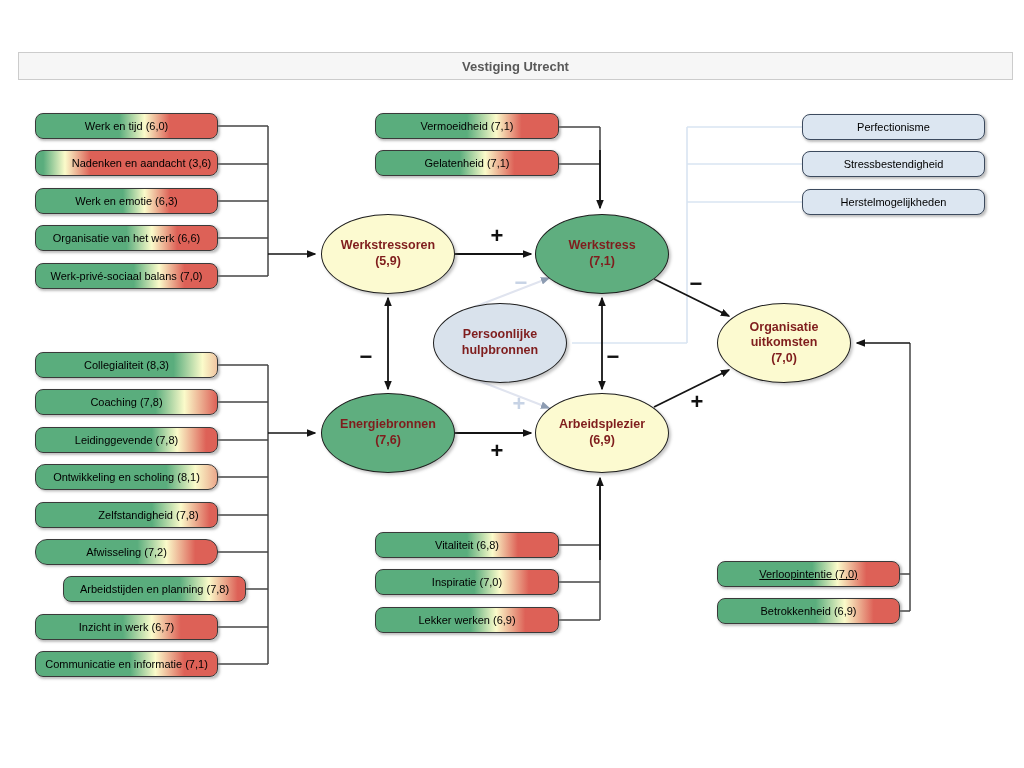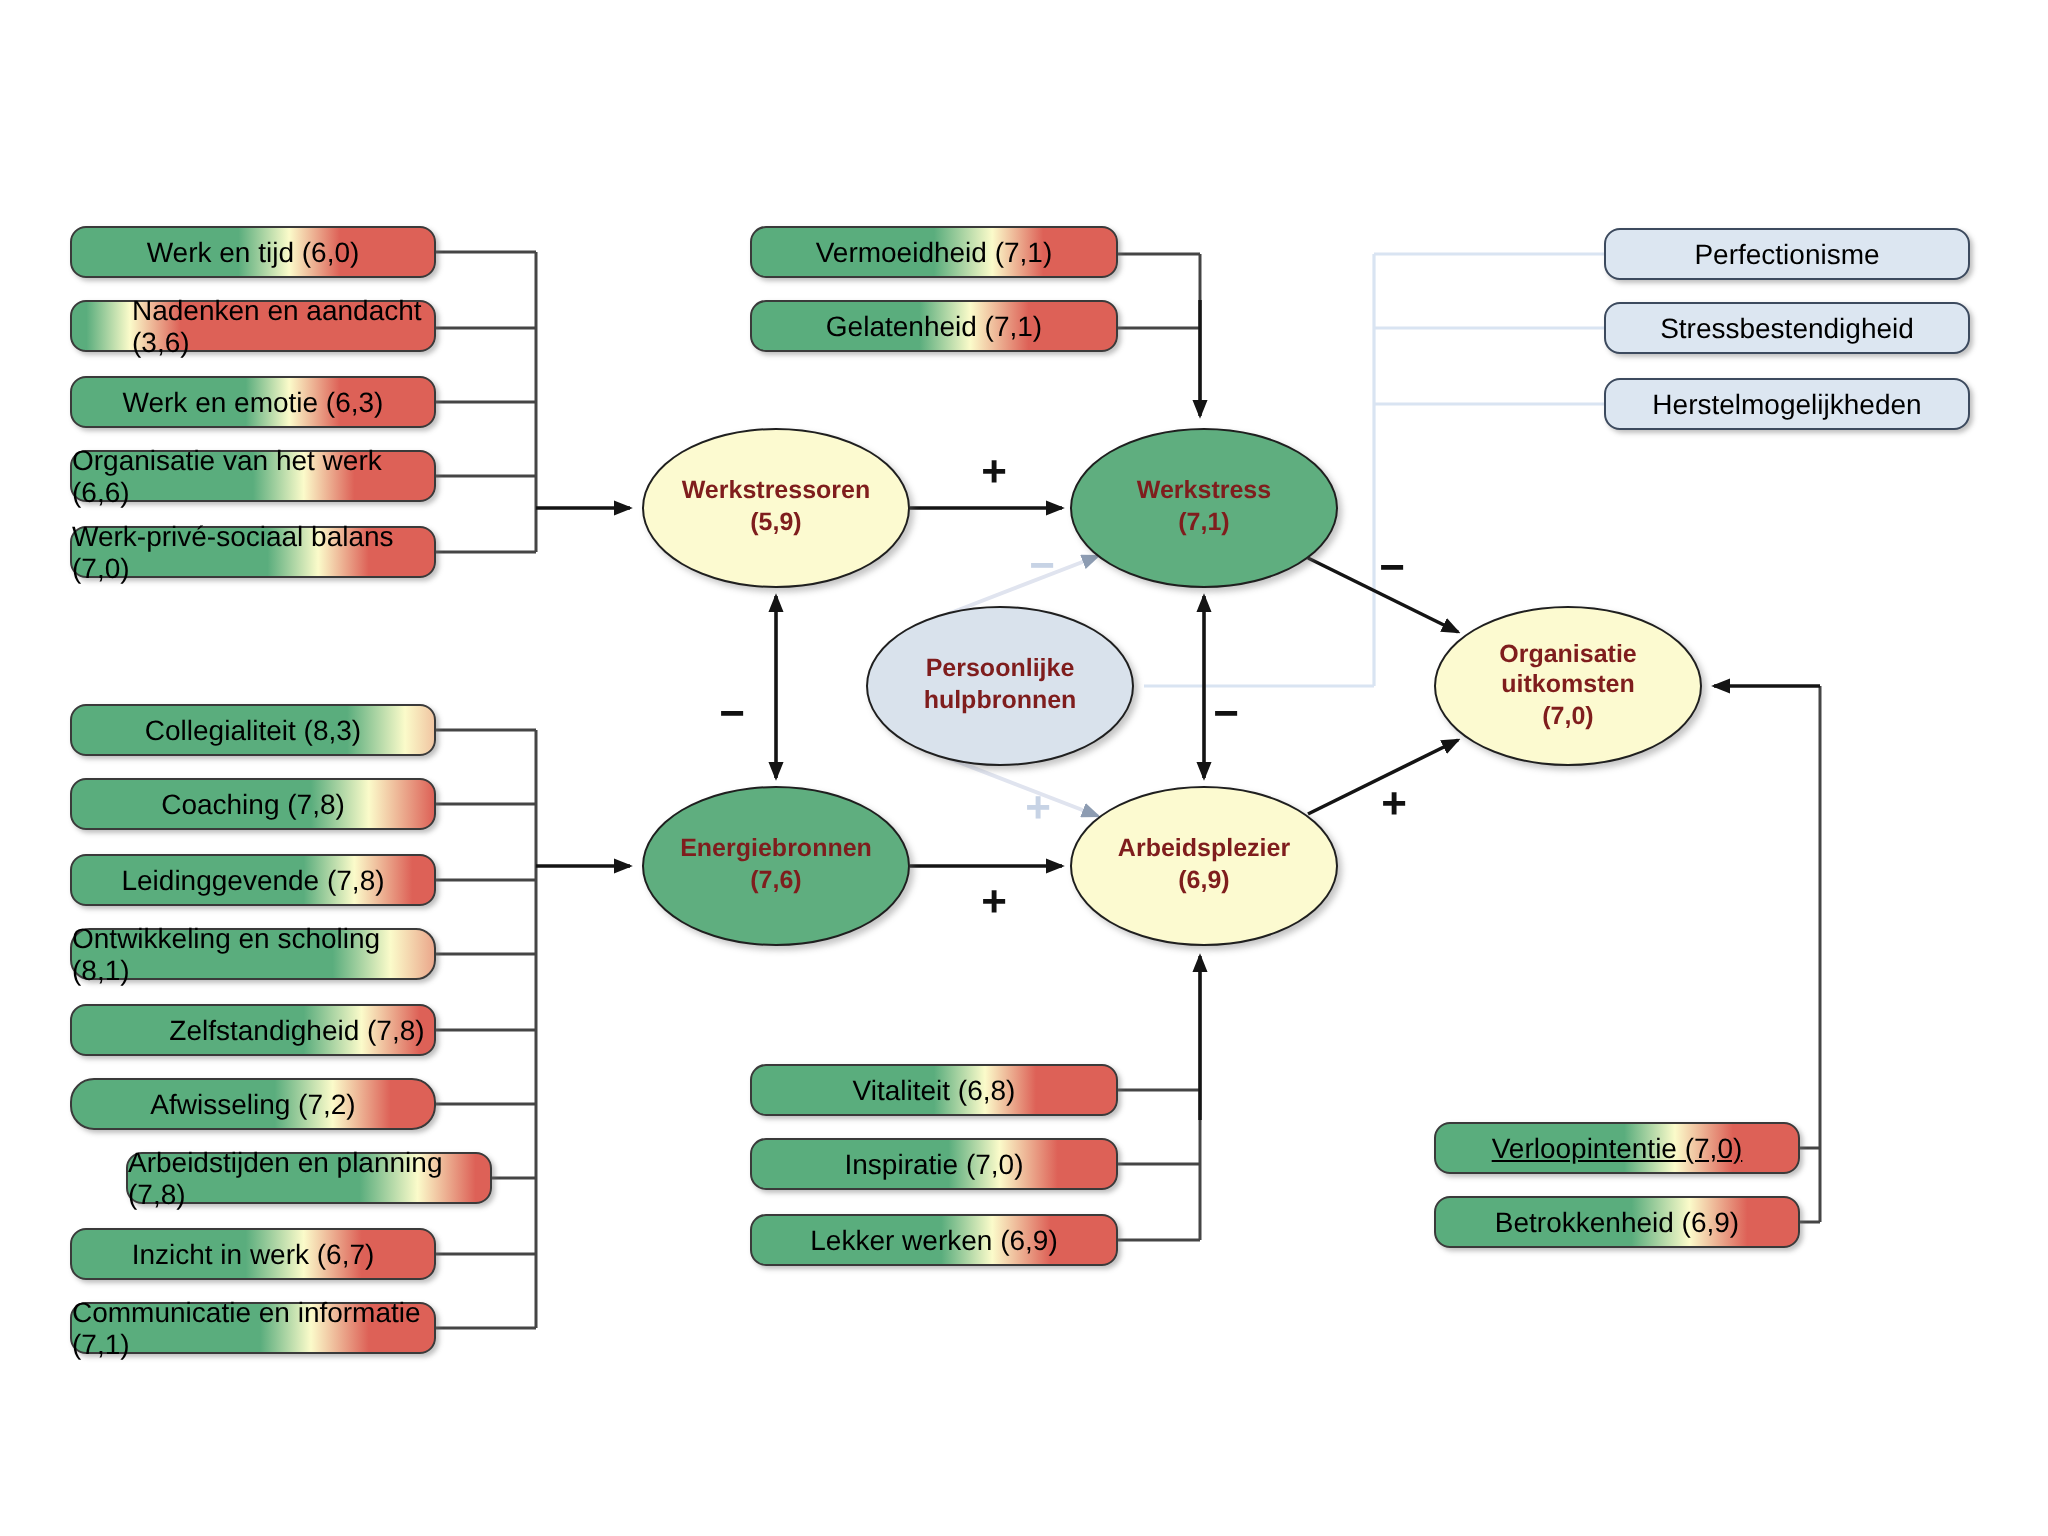--- a/index.html
+++ b/index.html
@@ -20,21 +20,21 @@
   .group{position:absolute;display:flex;flex-direction:column;gap:11.4px;}
   #g-stressors{left:35px;top:113px;}
   #g-energie{left:35px;top:352px;}
   #g-werkstress-ind{left:375px;top:113px;}
   #g-arbeidsplezier-ind{left:375px;top:532px;}
   #g-moderators{left:802px;top:114px;}
   #g-outcomes{left:717px;top:561px;}
   .gbox{
     width:183px;height:26px;border:1.4px solid #3a3a3a;border-radius:8px;
     display:flex;align-items:center;justify-content:center;
-    font-size:14px;color:#000;box-sizing:border-box;
+    font-size:11px;color:#000;box-sizing:border-box;
     box-shadow:1.5px 1.5px 2.5px rgba(110,110,110,.45);
     background:var(--grad-yellow,#fbfbca);
   }
   #g-werkstress-ind .gbox,#g-arbeidsplezier-ind .gbox{width:184px;}
   .gbox.plain{background:var(--mod-fill,#dce6f1);border-color:#3c4a5e;}
   
   .node{
     position:absolute;width:134px;height:80px;border:1.6px solid #1f1f1f;
     border-radius:50%;display:flex;flex-direction:column;align-items:center;
     justify-content:center;text-align:center;font-weight:bold;font-size:12.5px;
@@ -142,20 +142,23 @@
     <g stroke="#141414" stroke-width="1.8" fill="none">
       <path d="M455 254 L531 254" marker-end="url(#mA)"></path>
       <path d="M388 298 V389" marker-start="url(#mA)" marker-end="url(#mA)"></path>
       <path d="M602 298 V389" marker-start="url(#mA)" marker-end="url(#mA)"></path>
       <path d="M455 433 L531 433" marker-end="url(#mA)"></path>
       <path d="M654 279 L729 316" marker-end="url(#mA)"></path>
       <path d="M654 407 L729 370" marker-end="url(#mA)"></path>
     </g>
   </svg>
 
+  <div class="titlebar">
+    <span>Vestiging Utrecht</span>
+  </div>
 
   <div class="group" id="g-stressors">
       <div class="gbox" style="background: linear-gradient(90deg, rgb(90, 173, 125) 0%, rgb(90, 173, 125) 46%, rgb(251, 251, 202) 60%, rgb(221, 97, 87) 74%, rgb(221, 97, 87) 130%);">
         <span>Werk en tijd (6,0)</span>
       </div>
       <div class="gbox" style="background: linear-gradient(90deg, rgb(90, 173, 125) 0%, rgb(90, 173, 125) 4%, rgb(251, 251, 202) 16%, rgb(221, 97, 87) 30%, rgb(221, 97, 87) 130%); padding-left: 30px;">
         <span>Nadenken en aandacht (3,6)</span>
       </div>
       <div class="gbox" style="background: linear-gradient(90deg, rgb(90, 173, 125) 0%, rgb(90, 173, 125) 48%, rgb(251, 251, 202) 60%, rgb(221, 97, 87) 74%, rgb(221, 97, 87) 130%);">
         <span>Werk en emotie (6,3)</span>

